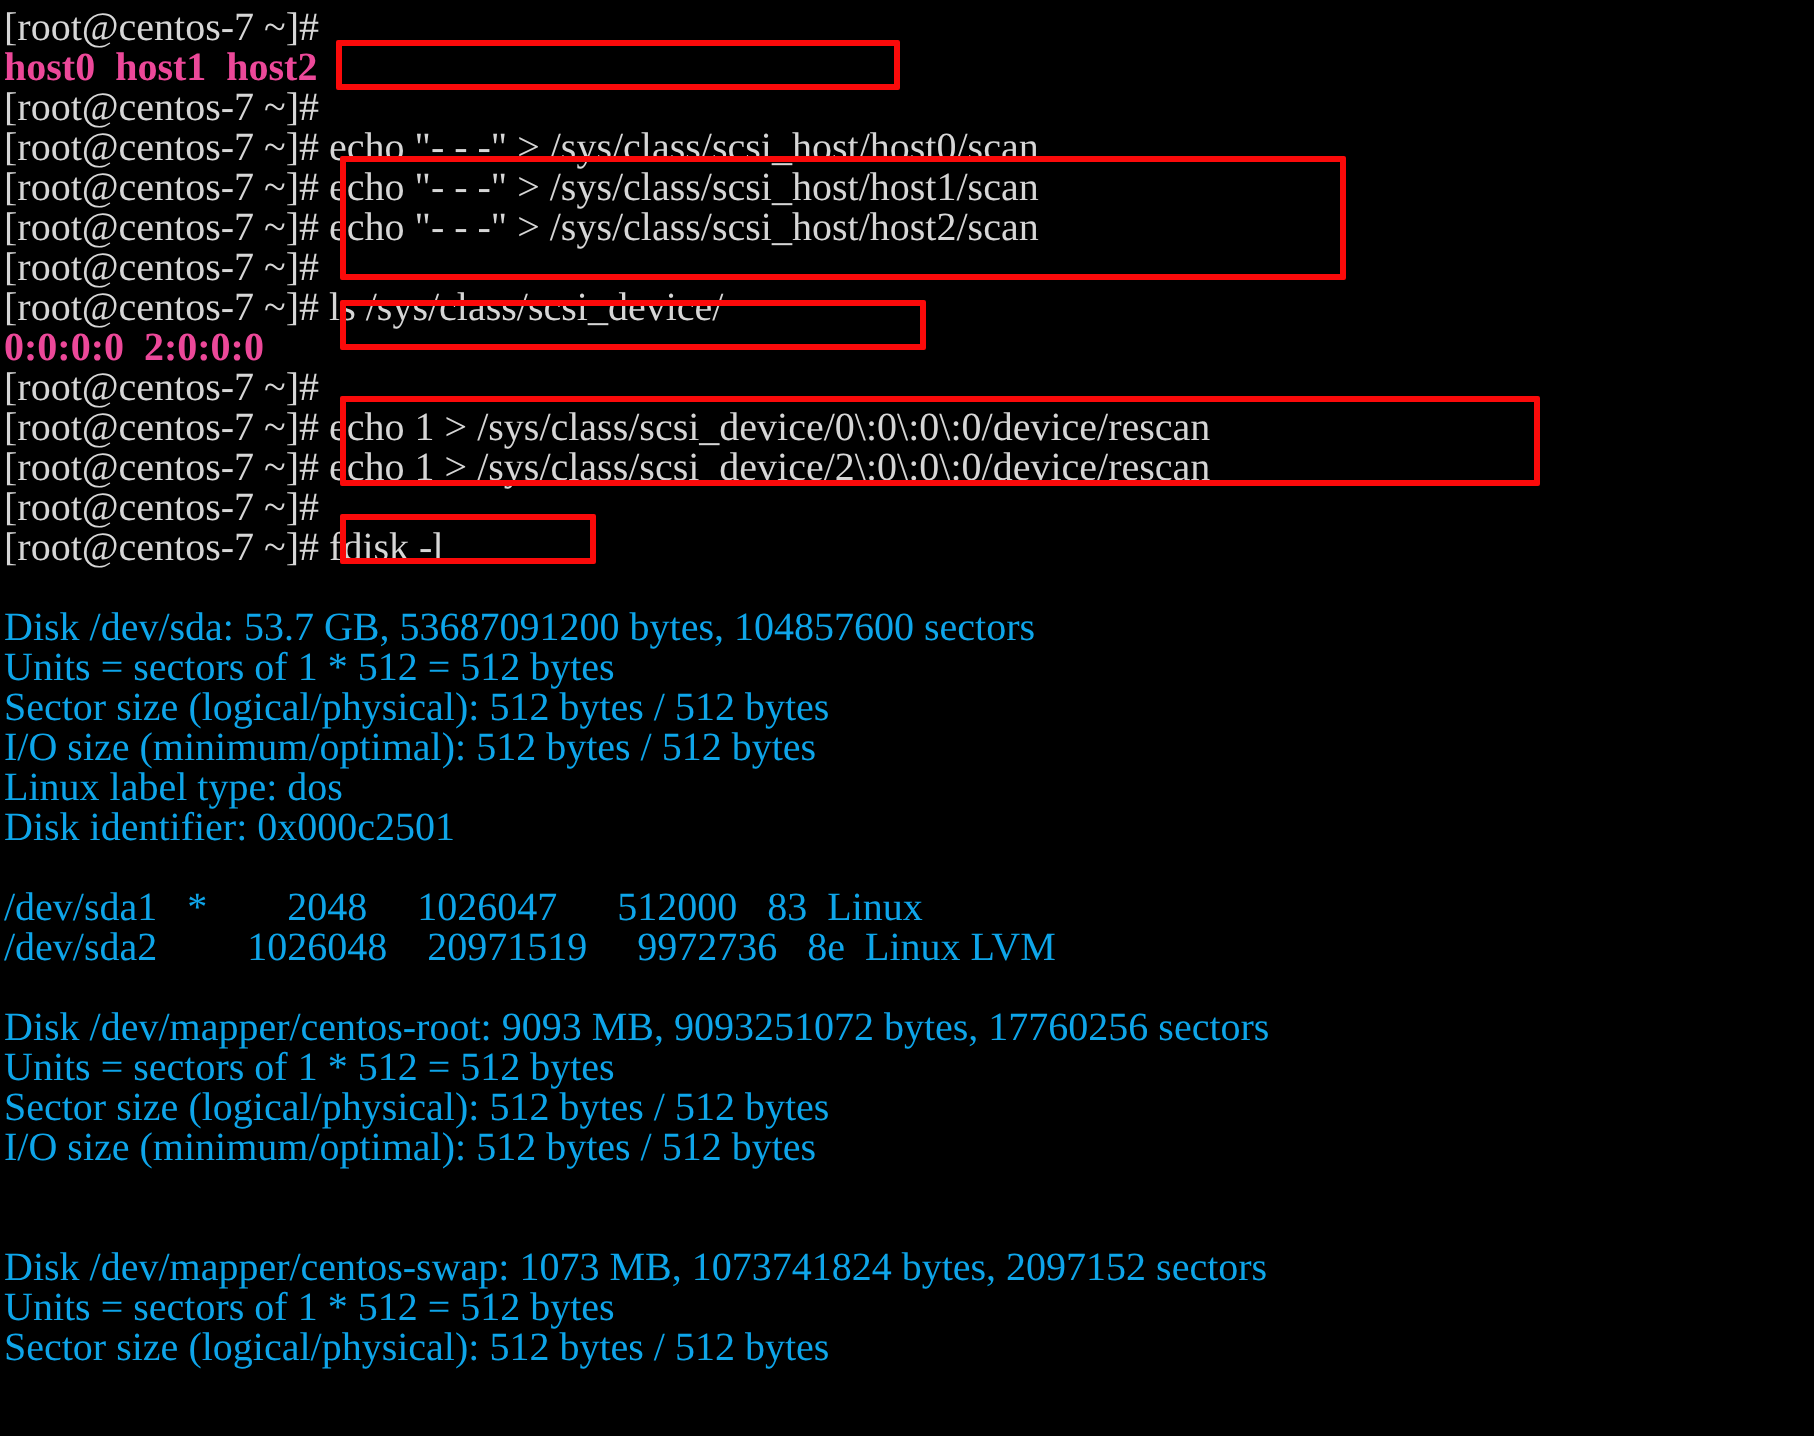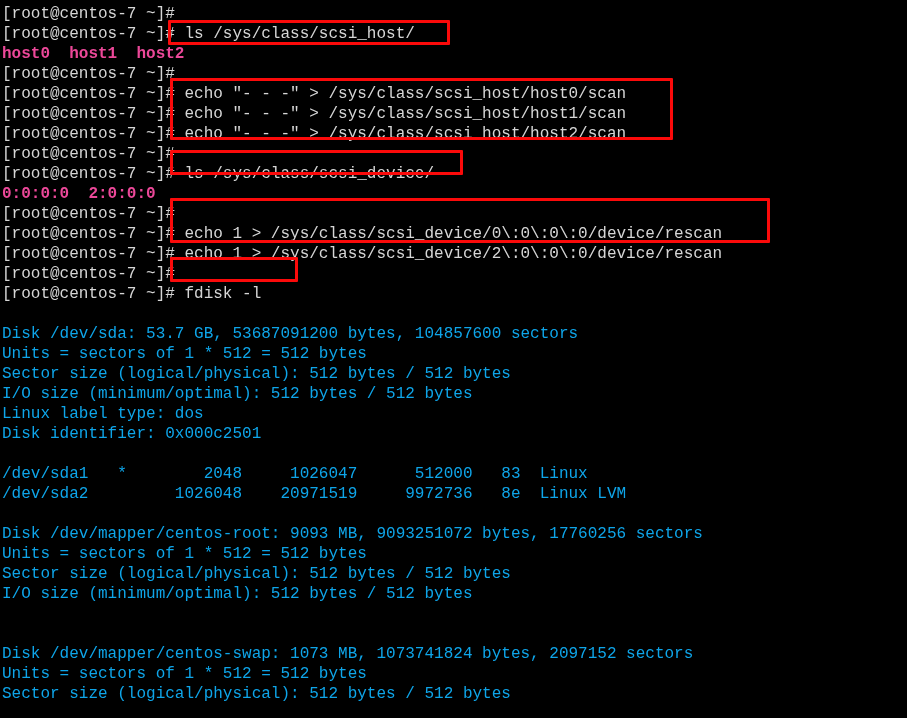--- a/index.html
+++ b/index.html
@@ -25,25 +25,25 @@
     left: 0;
     top: 0;
     width: 907px;
     height: 718px;
     padding: 4px 0 0 2px;
     box-sizing: border-box;
   }
   .line {
     height: 20px;
     line-height: 20px;
-    font-size: 16px;
+    font-size: 20px;
     letter-spacing: 0px;
     white-space: pre;
     color: #d4d4d4;
-    font-family: Liberation Mono, monospace;
+    font-family: Liberation Serif, serif;
   }
   .line.blank { color: transparent; }
   .seg { white-space: pre; }
   .c-prompt { color: #d6d6d6; }
   .c-cmd    { color: #d6d6d6; }
   .c-out    { color: #0ea5e9; }
   .c-dir    { color: #ec4899; font-weight: bold; }
 
   
   .hl {
@@ -53,21 +53,20 @@
     box-sizing: border-box;
     pointer-events: none;
   }
 </style>
 </head>
 <body>
 
 <div id="terminal">
   <div class="screen" id="screen">
       <div class="line"><span class="seg c-prompt">[root@centos-7 ~]#</span></div>
-      <div class="line"><span class="seg c-prompt">[root@centos-7 ~]#</span><span class="seg c-cmd"> ls /sys/class/scsi_host/</span></div>
       <div class="line"><span class="seg c-dir">host0  host1  host2</span></div>
       <div class="line"><span class="seg c-prompt">[root@centos-7 ~]#</span></div>
       <div class="line"><span class="seg c-prompt">[root@centos-7 ~]#</span><span class="seg c-cmd"> echo "- - -" &gt; /sys/class/scsi_host/host0/scan</span></div>
       <div class="line"><span class="seg c-prompt">[root@centos-7 ~]#</span><span class="seg c-cmd"> echo "- - -" &gt; /sys/class/scsi_host/host1/scan</span></div>
       <div class="line"><span class="seg c-prompt">[root@centos-7 ~]#</span><span class="seg c-cmd"> echo "- - -" &gt; /sys/class/scsi_host/host2/scan</span></div>
       <div class="line"><span class="seg c-prompt">[root@centos-7 ~]#</span></div>
       <div class="line"><span class="seg c-prompt">[root@centos-7 ~]#</span><span class="seg c-cmd"> ls /sys/class/scsi_device/</span></div>
       <div class="line"><span class="seg c-dir">0:0:0:0  2:0:0:0</span></div>
       <div class="line"><span class="seg c-prompt">[root@centos-7 ~]#</span></div>
       <div class="line"><span class="seg c-prompt">[root@centos-7 ~]#</span><span class="seg c-cmd"> echo 1 &gt; /sys/class/scsi_device/0\:0\:0\:0/device/rescan</span></div>

